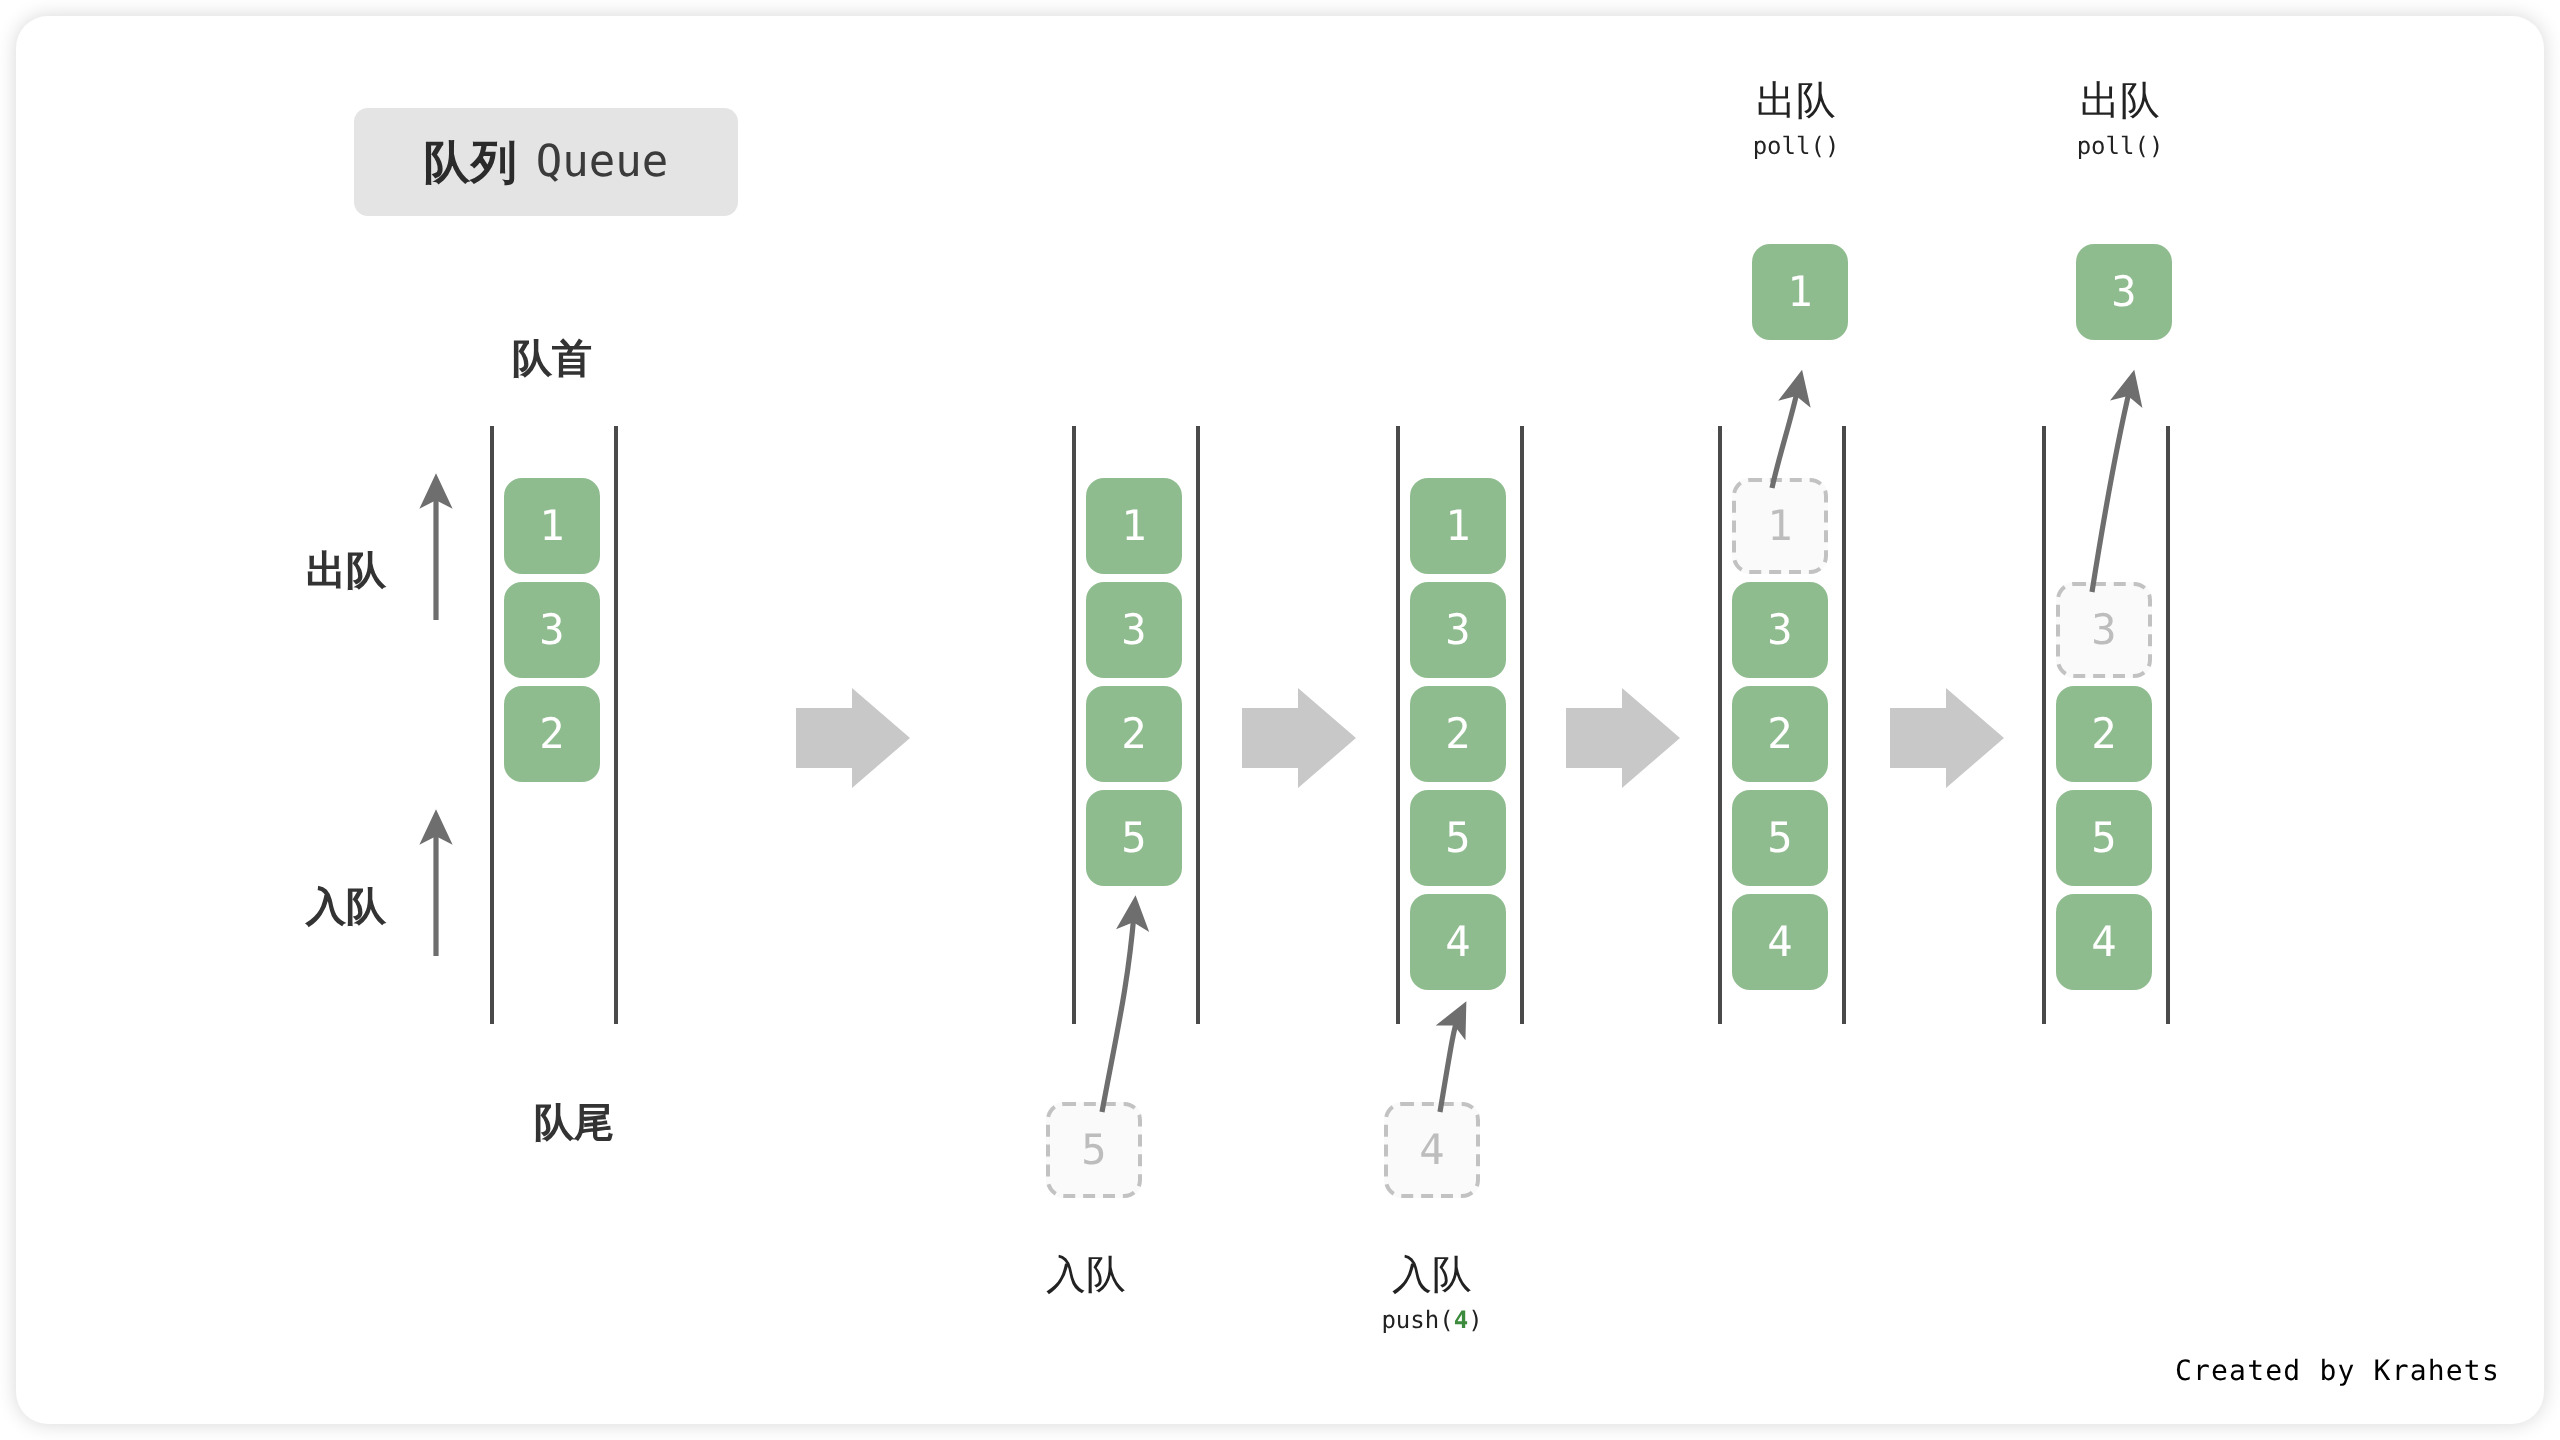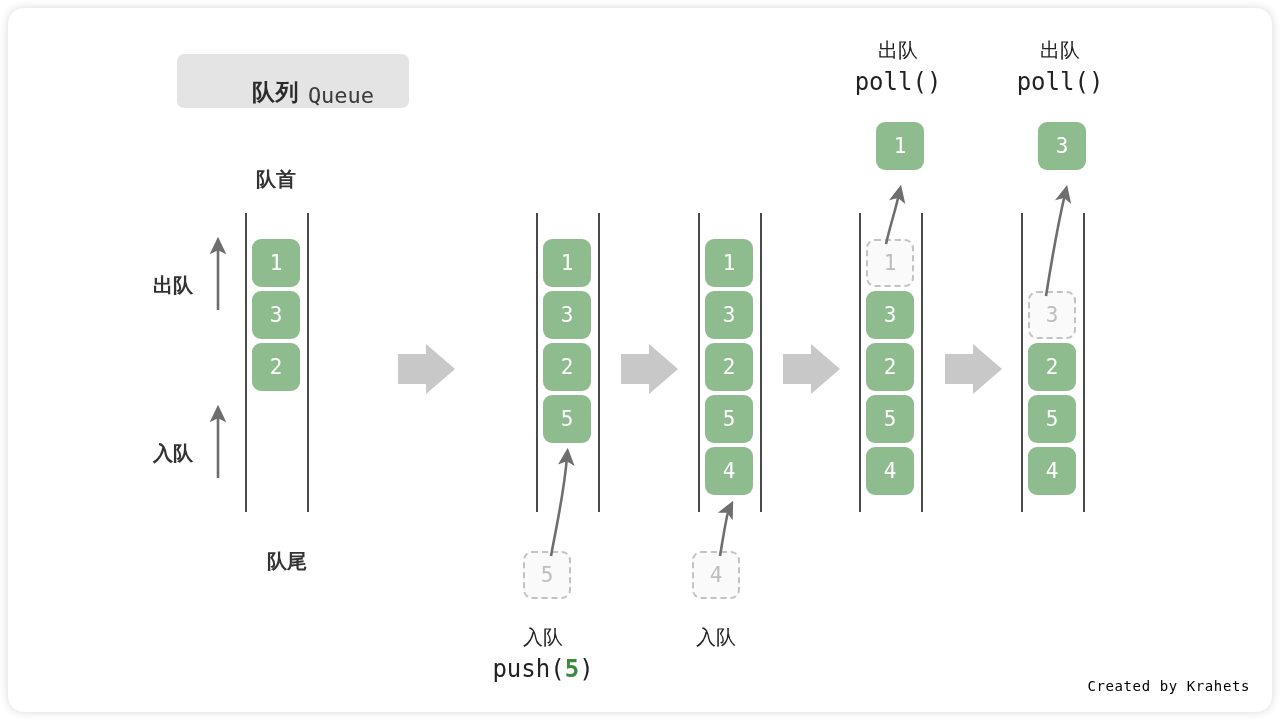--- a/index.html
+++ b/index.html
@@ -28,23 +28,22 @@
   
   #title-badge {
     position: absolute;
     left: 169px;
     top: 46px;
     width: 192px;
     height: 54px;
     background: #e4e4e4;
     border-radius: 7px;
     display: flex;
-    align-items: flex-end;
+    align-items: center;
     justify-content: center;
-    padding-left: 40px;
   }
   #title-badge .cn {
     font-size: 23px;
     font-weight: bold;
     color: #2b2b2b;
     letter-spacing: 0.5px;
   }
   #title-badge .en {
     font-size: 22px;
     color: #3b3b3b;
@@ -111,21 +110,21 @@
     text-align: center;
     white-space: nowrap;
     line-height: 1.45;
   }
   .caption .cn {
     font-size: 20px;
     color: #222222;
     display: block;
   }
   .caption .code {
-    font-size: 24px;
+    font-size: 12px;
     color: #222222;
     display: block;
     font-family: "DejaVu Sans Mono", "Liberation Mono", monospace;
   }
   .caption .code .num {
     color: #3c8b3c;
     font-weight: bold;
   }
 
   
@@ -179,38 +178,38 @@
 
     <div class="cell filled" style="left:535px; top:231px;">1</div>
     <div class="cell filled" style="left:535px; top:283px;">3</div>
     <div class="cell filled" style="left:535px; top:335px;">2</div>
     <div class="cell filled" style="left:535px; top:387px;">5</div>
 
     <div class="cell ghost" style="left:515px; top:543px;">5</div>
 
     <div class="caption" style="left:440px; top:615px; width:190px;">
       <span class="cn">入队</span>
-      <span class="code"><span>push(</span><span class="num">5</span><span>)</span></span>
     </div>
   </div>
 
   <div class="column">
     <div class="rail" style="left:690px; top:205px; height:299px;"></div>
     <div class="rail" style="left:752px; top:205px; height:299px;"></div>
 
     <div class="cell filled" style="left:697px; top:231px;">1</div>
     <div class="cell filled" style="left:697px; top:283px;">3</div>
     <div class="cell filled" style="left:697px; top:335px;">2</div>
     <div class="cell filled" style="left:697px; top:387px;">5</div>
     <div class="cell filled" style="left:697px; top:439px;">4</div>
 
     <div class="cell ghost" style="left:684px; top:543px;">4</div>
 
     <div class="caption" style="left:613px; top:615px; width:190px;">
       <span class="cn">入队</span>
+      <span class="code"><span>push(</span><span class="num">4</span><span>)</span></span>
     </div>
   </div>
 
   <div class="column">
     <div class="caption" style="left:795px; top:28px; width:190px;">
       <span class="cn">出队</span>
       <span class="code"><span>poll(</span><span>)</span></span>
     </div>
 
     <div class="cell filled" style="left:868px; top:114px;">1</div>

